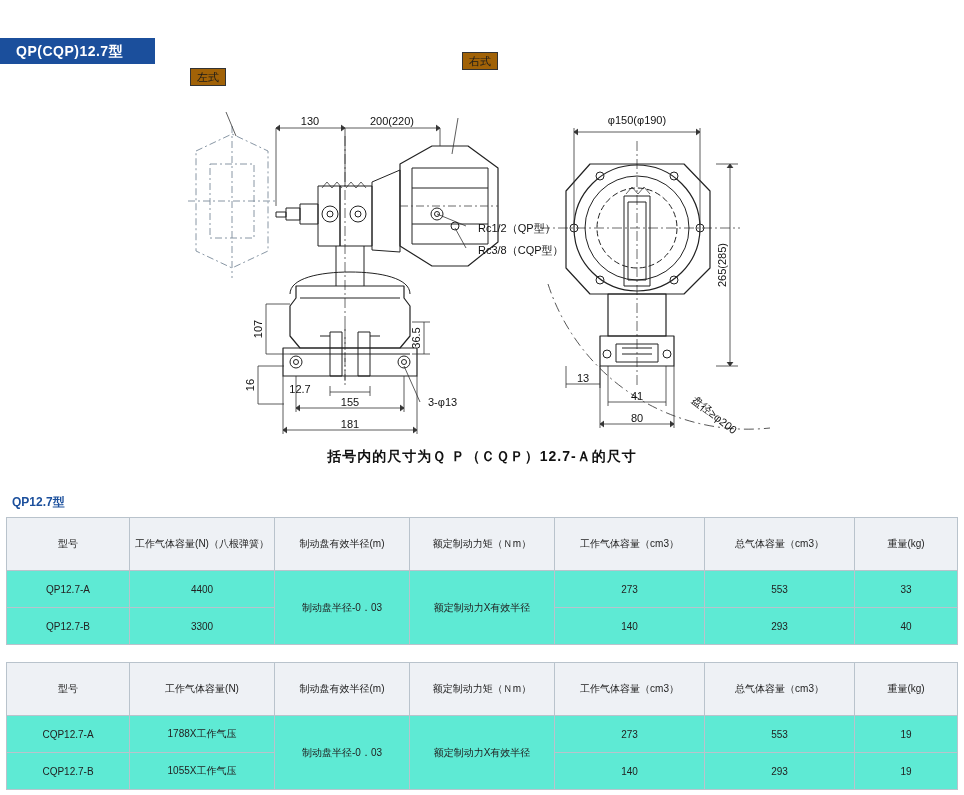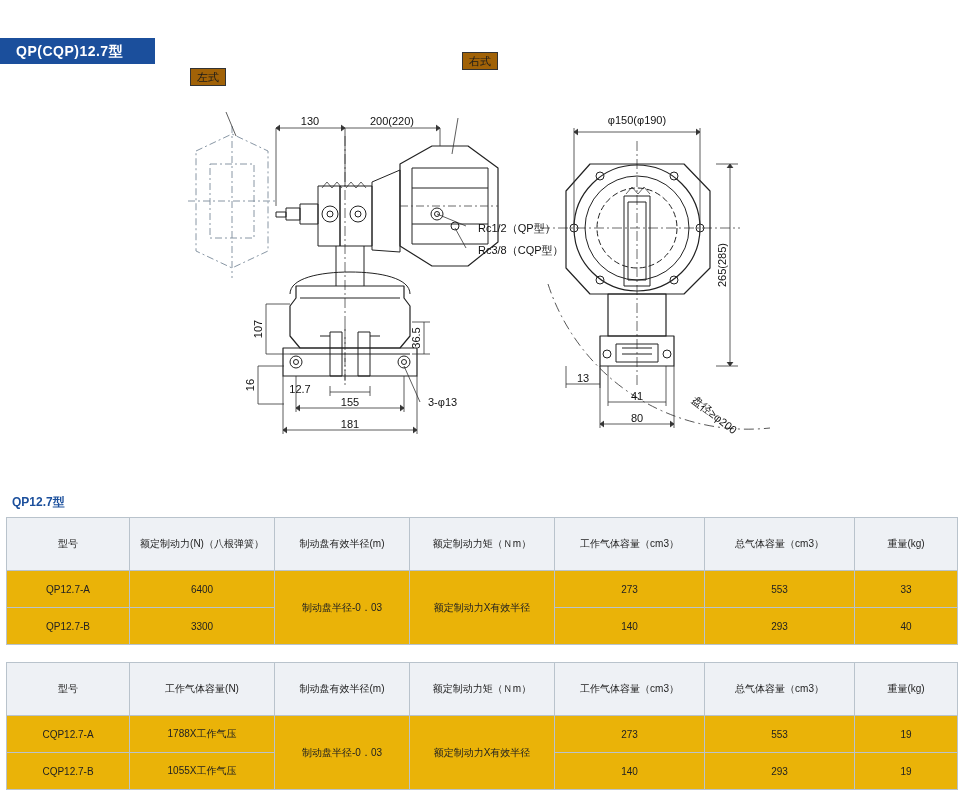--- a/index.html
+++ b/index.html
@@ -99,21 +99,21 @@
     vertical-align: middle;
     padding: 4px 2px;
   }
   table.spec thead th {
     background: #eef1f5;
     font-weight: normal;
     height: 44px;
   }
   table.spec tbody td {
     height: 28px;
-    background: #eab308;
+    background: #5eead4;
     margin-top: 36px;
   }
   .tbl1 { top: 494px; }
   .tbl2 { top: 662px; }
 </style>
 </head>
 <body>
 
 <div class="page">
 
@@ -302,39 +302,40 @@
         <text x="478" y="196">Rc1/2（QP型）</text>
         <text x="478" y="218">Rc3/8（CQP型）</text>
         <text x="428" y="370">3-φ13</text>
       </g>
     </svg>
 
     <div class="lbl-box" style="left:190px; top:32px;">左式</div>
     <div class="lbl-box" style="left:462px; top:16px;text-align:center;">右式</div>
   </div>
 
+  <div class="note-caption">括号内的尺寸为Ｑ Ｐ（ＣＱＰ）12.7-Ａ的尺寸</div>
 
   <div class="tbl-wrap tbl1">
     <div class="section-label">QP12.7型</div>
     <table class="spec">
       <thead>
         <tr>
           <th style="width:118px">型号</th>
-          <th style="width:140px">额定制动力(N)（八根弹簧）</th>
+          <th style="width:140px">工作气体容量(N)（八根弹簧）</th>
           <th style="width:130px">制动盘有效半径(m)</th>
           <th style="width:140px">额定制动力矩（Ｎm）</th>
           <th style="width:145px">工作气体容量（cm3）</th>
           <th style="width:145px">总气体容量（cm3）</th>
           <th>重量(kg)</th>
         </tr>
       </thead>
       <tbody>
         <tr>
           <td>QP12.7-A</td>
-          <td>6400</td>
+          <td>4400</td>
           <td rowspan="2">制动盘半径-0．03</td>
           <td rowspan="2">额定制动力X有效半径</td>
           <td>273</td>
           <td>553</td>
           <td>33</td>
         </tr>
         <tr>
           <td>QP12.7-B</td>
           <td>3300</td>
           <td>140</td>

